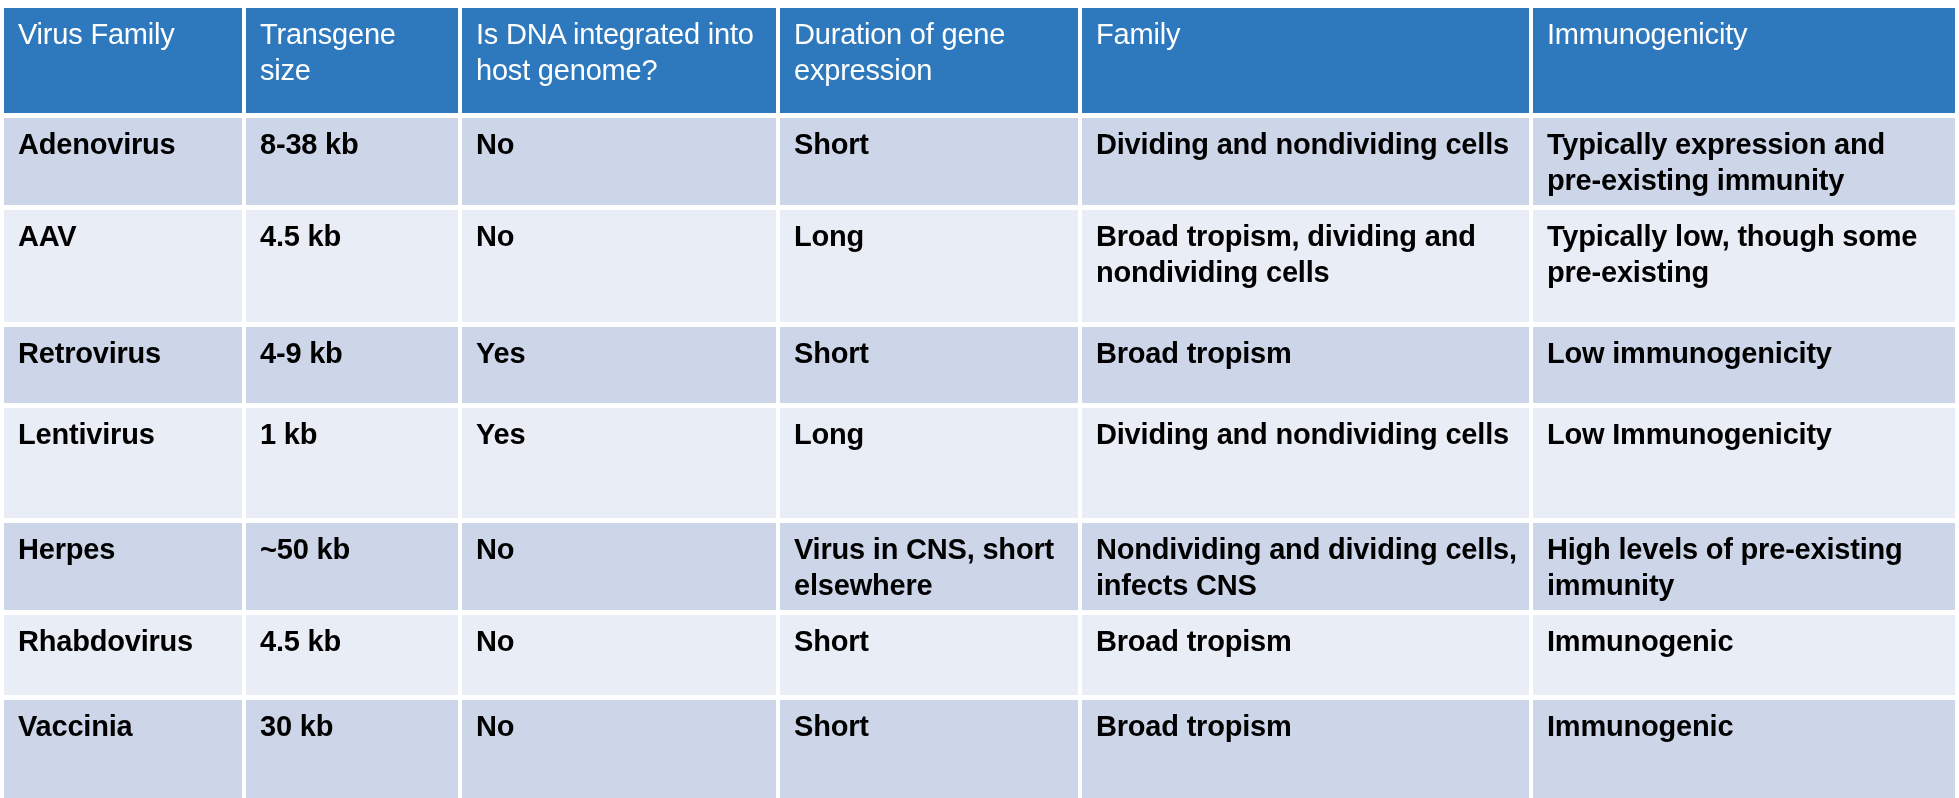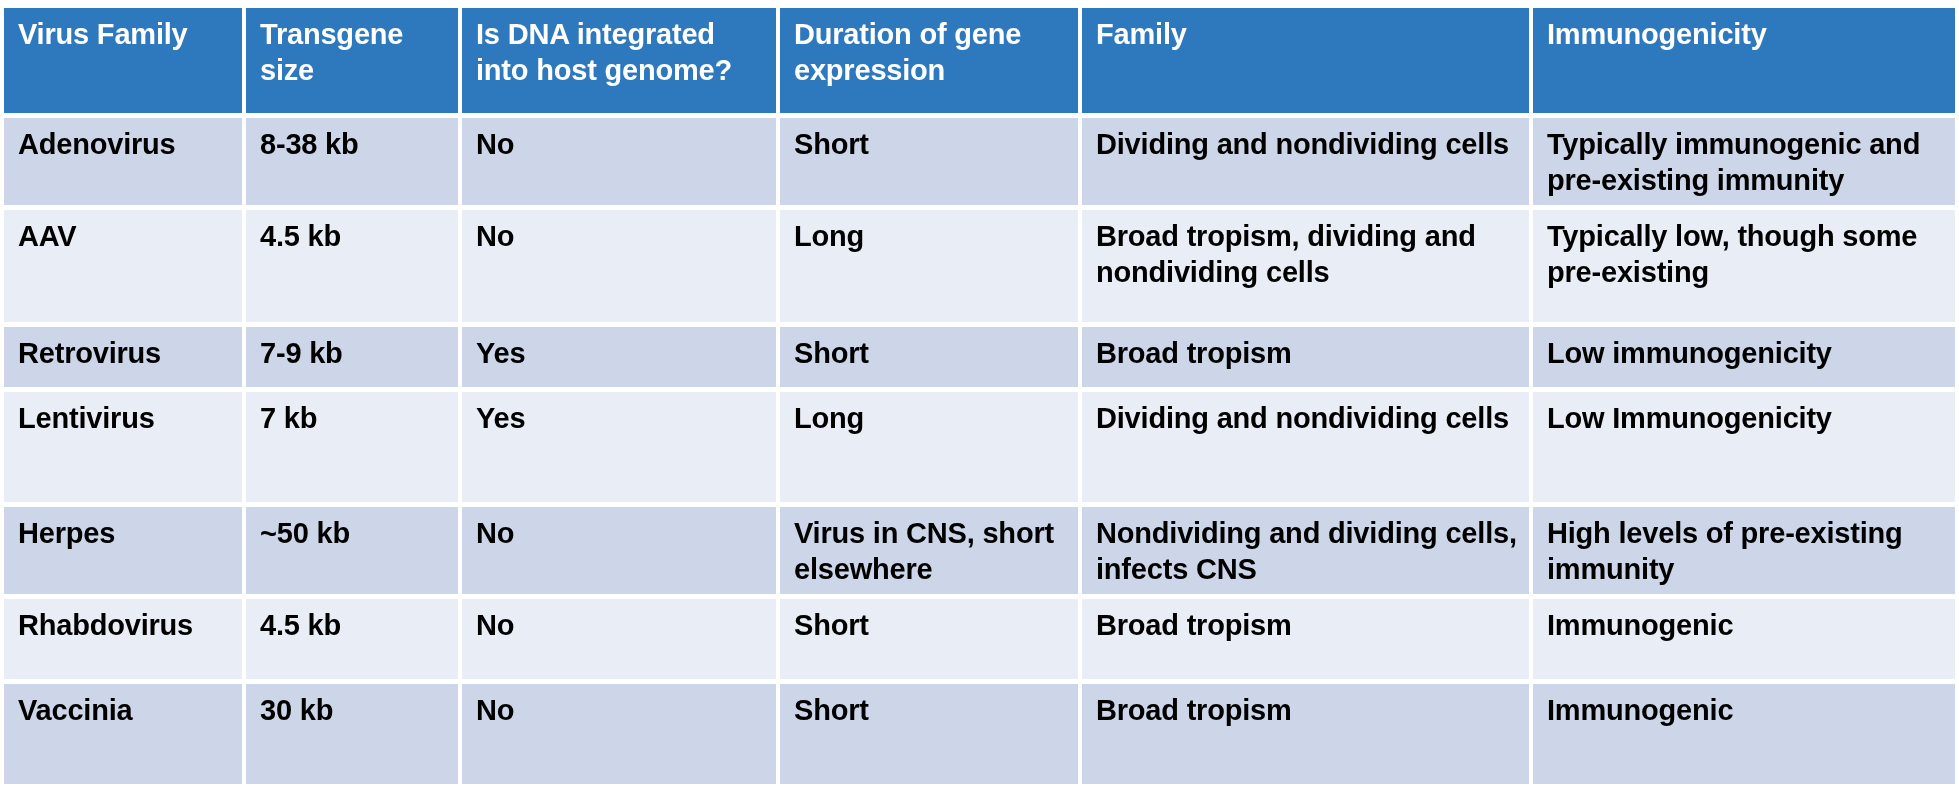--- a/index.html
+++ b/index.html
@@ -36,34 +36,34 @@
     padding: 9px 12px 6px 14px;
     font-size: 29px;
     line-height: 1.24;
     letter-spacing: -0.2px;
     overflow: hidden;
     font-weight: bold;
   }
   thead th {
     background: var(--header-bg, #2e79bd);
     color: var(--header-fg, #ffffff);
-    font-weight: bold;
+    font-weight: normal;
     height: 90px;
   }
   tbody td {
     color: var(--body-fg, #000000);
   }
   tbody tr:nth-child(odd) td  { background: var(--band-dark, #cdd6e9); }
   tbody tr:nth-child(even) td { background: var(--band-light, #e9edf6); }
   tbody td:first-child { font-weight: bold; }
 
   
   tbody tr:nth-child(1) { height: 72px; }
   tbody tr:nth-child(2) { height: 112px; }
-  tbody tr:nth-child(3) { height: 60px; padding-left: 12px;  }
+  tbody tr:nth-child(3) { height: 76px; padding-left: 12px;  }
   tbody tr:nth-child(4) { height: 110px;  }
   tbody tr:nth-child(5) { height: 84px; }
   tbody tr:nth-child(6) { height: 80px;  }
   tbody tr:nth-child(7) { height: 100px; }
 </style>
 </head>
 <body style="background: rgb(255, 255, 255);">
 
 <div class="table-wrap">
   <table class="virus-table">
@@ -85,41 +85,41 @@
           <th>Immunogenicity</th>
         </tr>
     </thead>
     <tbody>
         <tr>
           <td>Adenovirus</td>
           <td>8-38 kb</td>
           <td>No</td>
           <td>Short</td>
           <td>Dividing and nondividing cells</td>
-          <td>Typically immunogenic and pre-existing immunity</td>
+          <td>Typically expression and pre-existing immunity</td>
         </tr>
         <tr>
           <td>AAV</td>
           <td>4.5 kb</td>
           <td>No</td>
           <td>Long</td>
           <td>Broad tropism, dividing and nondividing cells</td>
           <td>Typically low, though some pre-existing</td>
         </tr>
         <tr>
           <td>Retrovirus</td>
-          <td>7-9 kb</td>
+          <td>4-9 kb</td>
           <td>Yes</td>
           <td>Short</td>
           <td>Broad tropism</td>
           <td>Low immunogenicity</td>
         </tr>
         <tr>
           <td>Lentivirus</td>
-          <td>7 kb</td>
+          <td>1 kb</td>
           <td>Yes</td>
           <td>Long</td>
           <td>Dividing and nondividing cells</td>
           <td>Low Immunogenicity</td>
         </tr>
         <tr>
           <td>Herpes</td>
           <td>~50 kb</td>
           <td>No</td>
           <td>Virus in CNS, short elsewhere</td>

